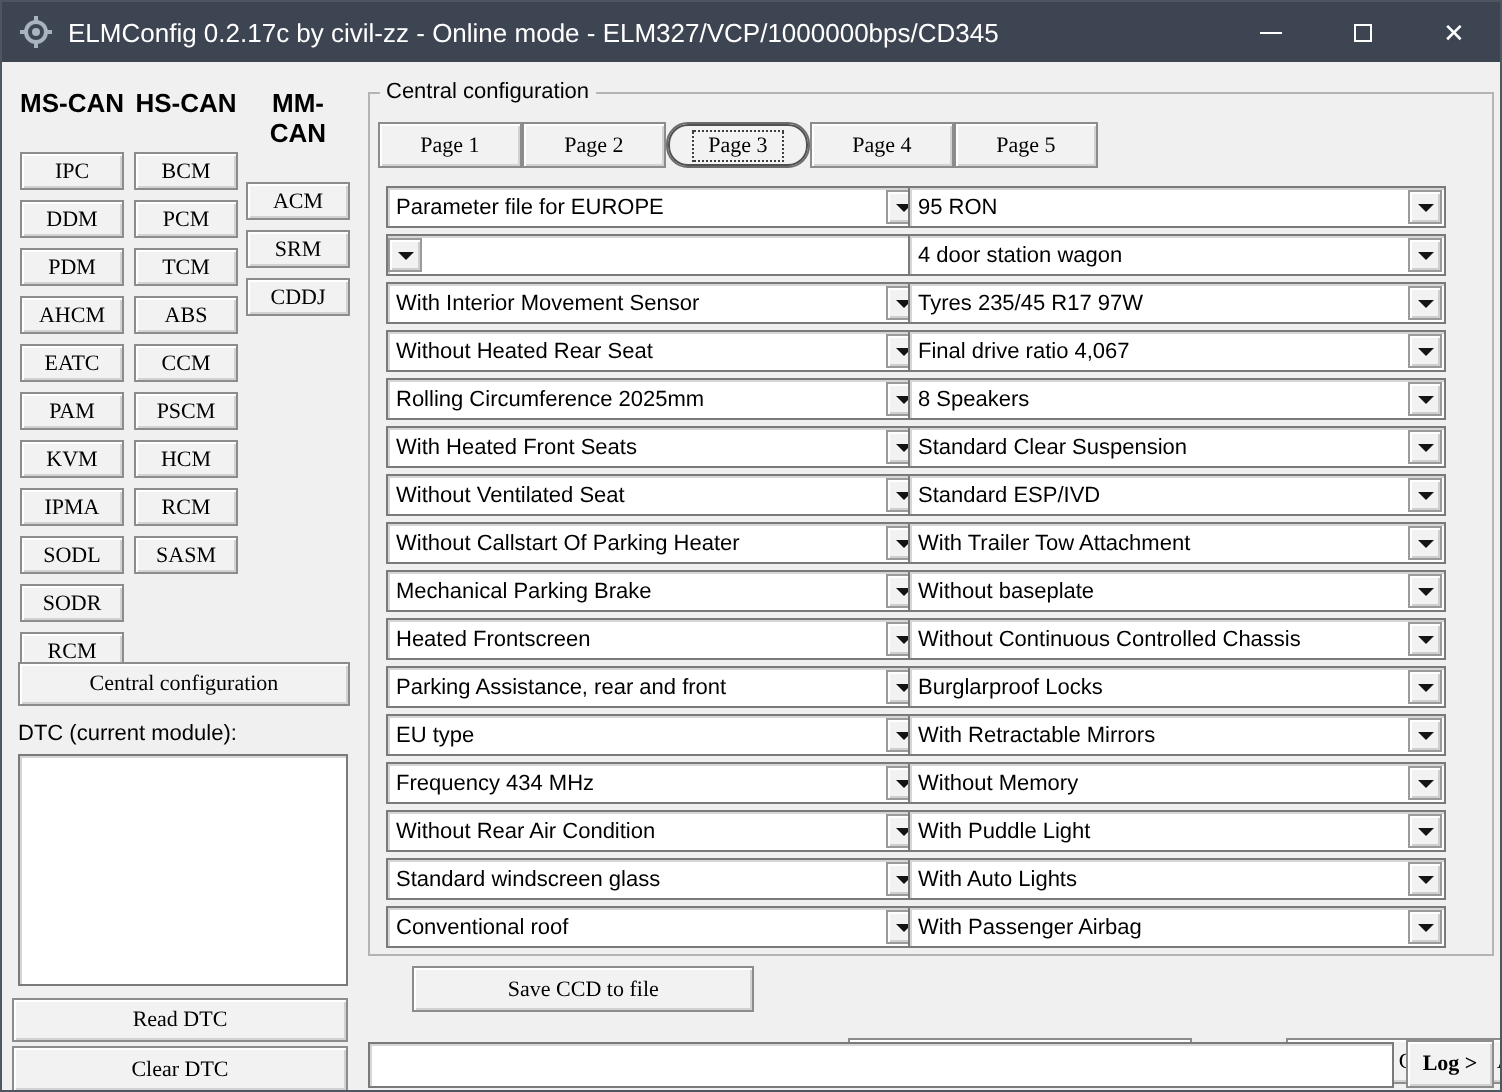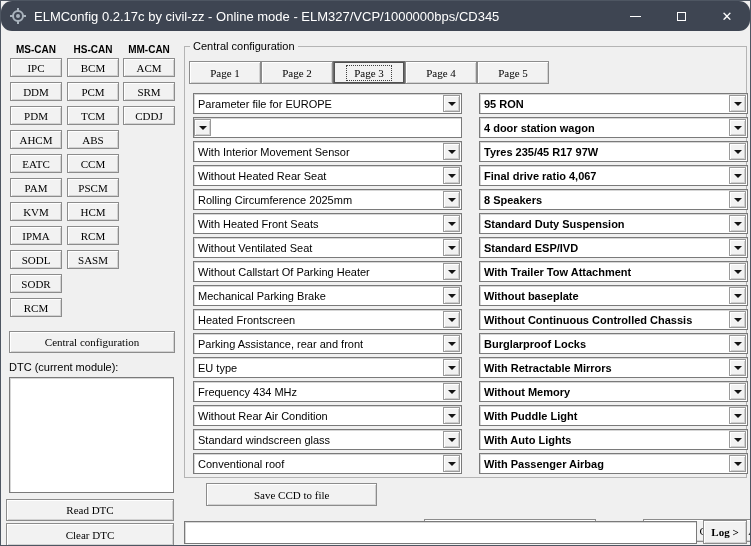--- a/index.html
+++ b/index.html
@@ -3,21 +3,21 @@
 <meta charset="utf-8">
 <style>
   html,body{margin:0;padding:0;background:#9aa0a6;}
   .window{
     position:relative;width:751px;height:546px;box-sizing:border-box;
     font-family:"Liberation Sans",sans-serif;background:#f0f0f0;
     border:1px solid #4e5662;overflow:hidden;
   }
   
   .titlebar{position:absolute;left:0;top:0;width:100%;height:30px;background:#3e4552;
-    display:flex;align-items:center;box-sizing:border-box;border-radius:11px;}
+    display:flex;align-items:center;box-sizing:border-box;}
   .app-icon{margin-left:9px;width:16px;height:16px;flex:0 0 auto;}
   .title-text{color:#ffffff;font-size:13px;margin-left:8px;white-space:nowrap;}
   .tb-controls{margin-left:auto;display:flex;height:100%;}
   .tb-btn{width:46px;height:100%;display:flex;align-items:center;justify-content:center;color:#fff;cursor:default;}
   .glyph-min{width:11px;height:1px;background:#fff;display:block;}
   .glyph-max{width:9px;height:9px;border:1px solid #fff;display:block;box-sizing:border-box;}
   .glyph-close{font-size:13px;line-height:1;color:#fff;}
   
   .client{position:absolute;top:30px;left:0;right:0;bottom:0;background:#f0f0f0;font-size:11px;color:#000;}
   
@@ -25,40 +25,40 @@
     background:#f2f2f2;border:1px solid #8c8c8c;
     box-shadow:inset 1px 1px 0 #ffffff,inset -1px -1px 0 #d2d2d2;
     font-family:Liberation Serif, serif;font-size:11px;color:#000;
     text-align:center;padding:0;cursor:default;border-radius:0;
   }
   
   .sunken{background:#ffffff;border:1px solid #7a7a7a;box-shadow:inset 1px 1px 0 #d6d6d6;box-sizing:border-box;}
   
   .can-col{position:absolute;top:13px;width:52px;display:flex;flex-direction:column;}
   .can-col.ms{left:9px;} .can-col.hs{left:66px;} .can-col.mm{left:122px;}
-  .can-header{font-weight:bold;font-size:10px;text-align:center;margin-bottom:3px;}
+  .can-header{font-weight:bold;font-size:13px;text-align:center;margin-bottom:17px;}
   .can-btn{height:19px;margin-bottom:5px;width:100%;}
   .central-btn{position:absolute;left:8px;top:300px;width:166px;height:22px;}
   .dtc-label{position:absolute;left:8px;top:330px;font-size:11px;}
   .dtc-list{position:absolute;left:8px;top:346px;width:165px;height:116px;overflow:hidden;}
   .readdtc-btn{position:absolute;left:5px;top:468px;width:168px;height:22px;}
   .cleardtc-btn{position:absolute;left:5px;top:492px;width:168px;height:23px;}
   
   .groupbox{position:absolute;left:183px;top:15px;width:563px;height:432px;
     border:1px solid #b4b4b4;box-sizing:border-box;}
   .group-label{position:absolute;left:189px;top:9px;background:#f0f0f0;padding:0 3px;font-size:11px;z-index:2;}
   .pages-row{position:absolute;left:188px;top:30px;display:flex;}
   .page-btn{width:72px;height:23px;display:flex;align-items:center;justify-content:center;}
   .page-btn + .page-btn{margin-left:0px;}
   .pg-inner{display:inline-block;padding:1px 7px;border:1px dotted transparent;}
-  .page-btn.selected{border-color:#6b6b6b;box-shadow:inset 0 0 0 1px #515151;}
+  .page-btn.selected{border-color:#6b6b6b;box-shadow:inset 0 0 0 1px #515151;border-radius:11px;}
   .page-btn.selected .pg-inner{border-color:#3f3f3f;}
   
   .combo-col{position:absolute;top:62px;width:269px;display:flex;flex-direction:column;gap:3px;}
-  .combo-col.left{left:192px;} .combo-col.right{left:478px;font-weight:bold;}
+  .combo-col.left{left:192px;} .combo-col.right{left:453px;}
   .combo{height:21px;display:flex;align-items:center;background:#fff;
     border:1px solid #7a7a7a;box-shadow:inset 1px 1px 0 #d6d6d6;box-sizing:border-box;}
   .combo-text{flex:1;padding-left:4px;white-space:nowrap;overflow:hidden;font-size:11px;}
   .combo-btn{flex:0 0 17px;height:17px;margin-right:1px;display:flex;align-items:center;justify-content:center;
     background:#f2f2f2;border:1px solid #9a9a9a;box-shadow:inset 1px 1px 0 #fff,inset -1px -1px 0 #cfcfcf;box-sizing:border-box;}
   .arr{width:0;height:0;border-left:4px solid transparent;border-right:4px solid transparent;border-top:4px solid #141414;display:block;}
   
   .ccd-row{position:absolute;left:205px;top:452px;width:608px;height:23px;display:flex;gap:48px;}
   .ccd-btn{flex:1;height:23px;}
   .ccd-btn + .ccd-btn{margin-left:-1px;margin-top:36px;}
@@ -312,21 +312,21 @@
         </div>
 
         <div class="combo">
           <span class="combo-text">8 Speakers</span>
           <span class="combo-btn">
             <span class="arr"></span>
           </span>
         </div>
 
         <div class="combo">
-          <span class="combo-text">Standard Duty Suspension</span>
+          <span class="combo-text">Standard Clear Suspension</span>
           <span class="combo-btn">
             <span class="arr"></span>
           </span>
         </div>
 
         <div class="combo">
           <span class="combo-text">Standard ESP/IVD</span>
           <span class="combo-btn">
             <span class="arr"></span>
           </span>

